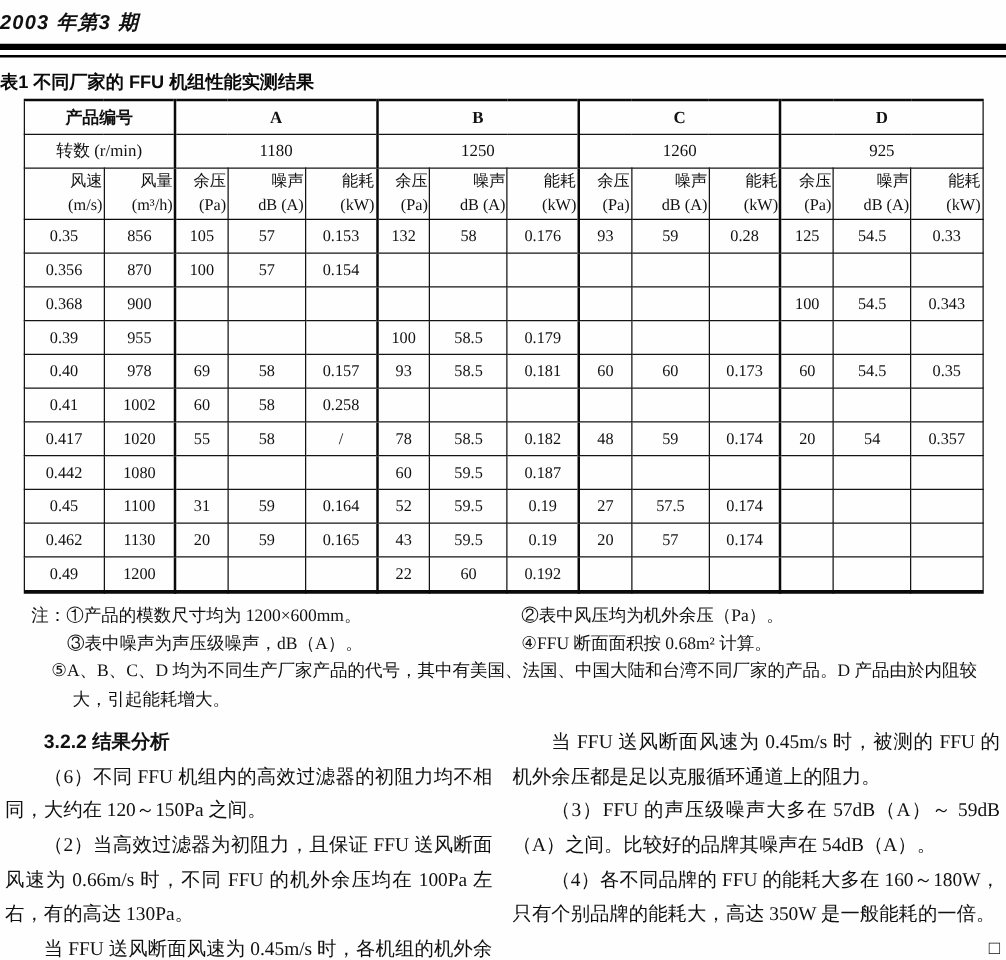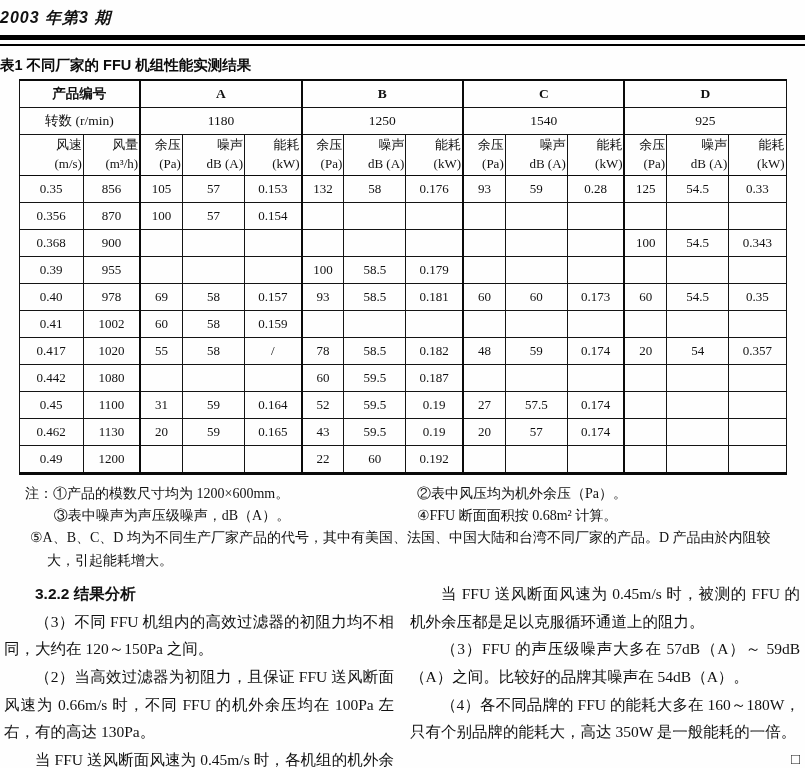--- a/index.html
+++ b/index.html
@@ -39,21 +39,21 @@
   table.perf tr td:nth-child(9), table.perf tr td:nth-child(12) {
     border-left:2px solid #0a0a0a;
   }
   table.perf tr.hdr-products th, table.perf tr.hdr-rpm th { font-size:13.5px;text-align:center; }
   table.perf tr.hdr-products th { font-weight:bold; }
   table.perf tr.hdr-cols th { border-bottom:1.5px solid #0a0a0a; }
   
   .notes { margin:8px 0 0 25px; font-size:14px; line-height:1.6; width:760px; }
   .note-line { display:grid; grid-template-columns:392px 1fr; }
   .note-line.second .nleft { padding-left:2.05em; }
-  .note5 { margin-left:5px; padding-left:17px; text-indent:-17px; width:745px; }
+  .note5 { margin-left:16px; padding-left:17px; text-indent:-17px; width:745px; }
   
   .cols { display:flex; gap:16px; margin:8px 4px 0 4px; }
   .col { width:390px; font-size:15.5px; line-height:1.78; text-align:justify; }
   .col p { margin:0; text-indent:2em; }
   .sec-head {
     font-weight:bold; padding-left:2em; font-size:15.5px;
     font-family:"Liberation Sans","DejaVu Sans",sans-serif;
   }
   .endmark { float:right; font-size:15px; }
 </style>
@@ -91,21 +91,21 @@
       <th colspan="2">产品编号</th>
       <th colspan="3" class="grp">A</th>
       <th colspan="3" class="grp">B</th>
       <th colspan="3" class="grp">C</th>
       <th colspan="3" class="grp">D</th>
     </tr>
     <tr class="hdr-rpm">
       <th colspan="2">转数 (r/min)</th>
       <th colspan="3" class="grp">1180</th>
       <th colspan="3" class="grp">1250</th>
-      <th colspan="3" class="grp">1540</th>
+      <th colspan="3" class="grp">1260</th>
       <th colspan="3" class="grp">925</th>
     </tr>
     <tr class="hdr2 hdr-cols">
       <th>
         <div>风速</div>
             <div>(m/s)</div>
           </th>
       <th>
         <div>风量</div>
             <div>(m³/h)</div>
@@ -243,21 +243,21 @@
           <td>0.173</td>
           <td>60</td>
           <td>54.5</td>
           <td>0.35</td>
         </tr>
         <tr>
           <td>0.41</td>
           <td>1002</td>
           <td>60</td>
           <td>58</td>
-          <td>0.159</td>
+          <td>0.258</td>
           <td></td>
           <td></td>
           <td></td>
           <td></td>
           <td></td>
           <td></td>
           <td></td>
           <td></td>
           <td></td>
         </tr>
@@ -352,21 +352,21 @@
     <div class="note-line second">
       <span class="nleft">③表中噪声为声压级噪声，dB（A）。</span>
       <span class="nright">④FFU 断面面积按 0.68m² 计算。</span>
     </div>
     <div class="note5">⑤A、B、C、D 均为不同生产厂家产品的代号，其中有美国、法国、中国大陆和台湾不同厂家的产品。D 产品由於内阻较大，引起能耗增大。</div>
   </div>
 
   <div class="cols">
     <div class="col">
       <div class="sec-head">3.2.2  结果分析</div>
-      <p>（3）不同 FFU 机组内的高效过滤器的初阻力均不相同，大约在 120～150Pa 之间。</p>
+      <p>（6）不同 FFU 机组内的高效过滤器的初阻力均不相同，大约在 120～150Pa 之间。</p>
       <p>（2）当高效过滤器为初阻力，且保证 FFU 送风断面风速为 0.66m/s 时，不同 FFU 的机外余压均在 100Pa 左右，有的高达 130Pa。</p>
       <p>当 FFU 送风断面风速为 0.45m/s 时，各机组的机外余压，都能在 60Pa 以上。</p>
     </div>
     <div class="col">
       <p>当 FFU 送风断面风速为 0.45m/s 时，被测的 FFU 的机外余压都是足以克服循环通道上的阻力。</p>
       <p>（3）FFU 的声压级噪声大多在 57dB（A）～ 59dB（A）之间。比较好的品牌其噪声在 54dB（A）。</p>
       <p><span>（4）各不同品牌的 FFU 的能耗大多在 160～180W，只有个别品牌的能耗大，高达 350W 是一般能耗的一倍。</span><span class="endmark">□</span></p>
     </div>
   </div>
 

